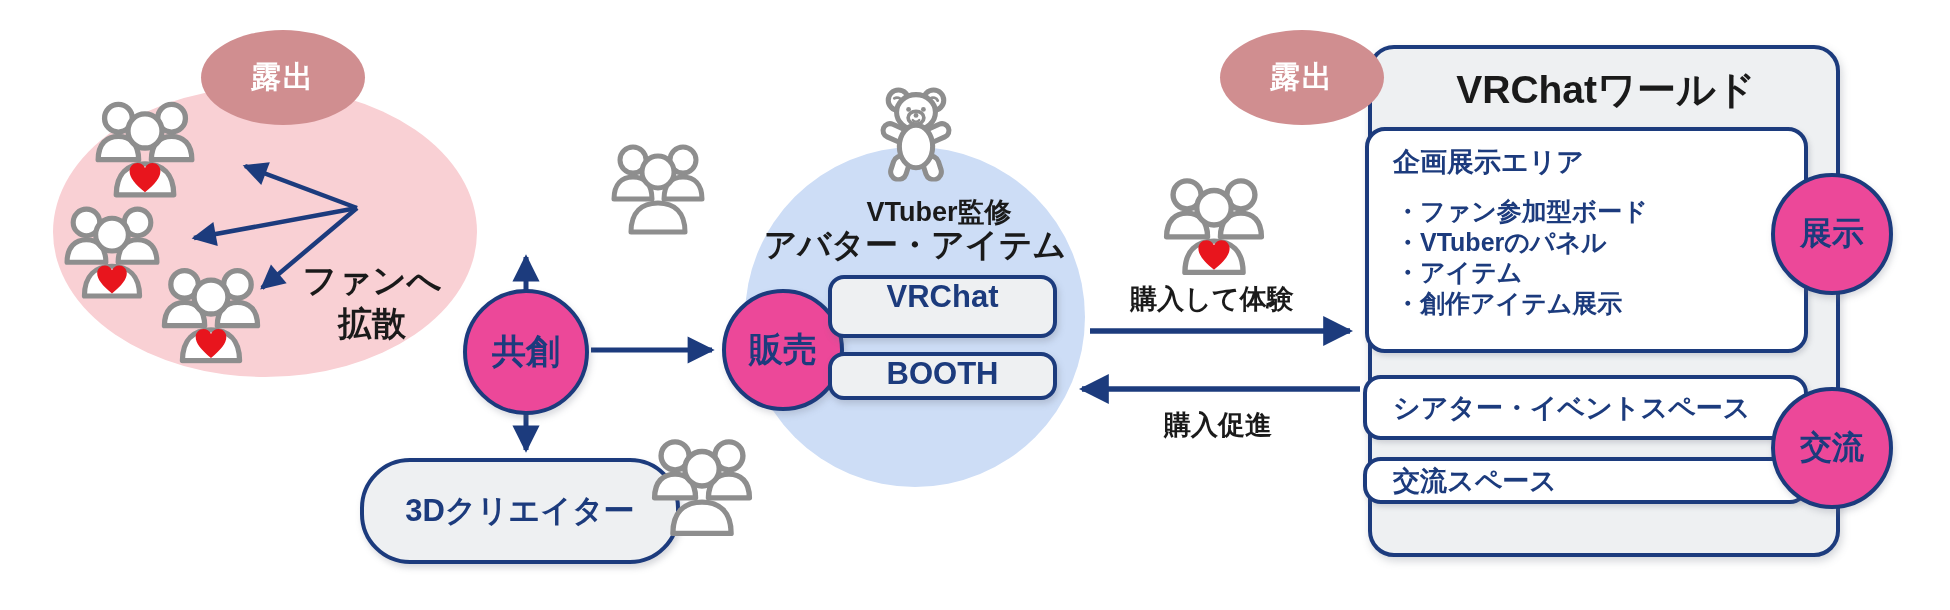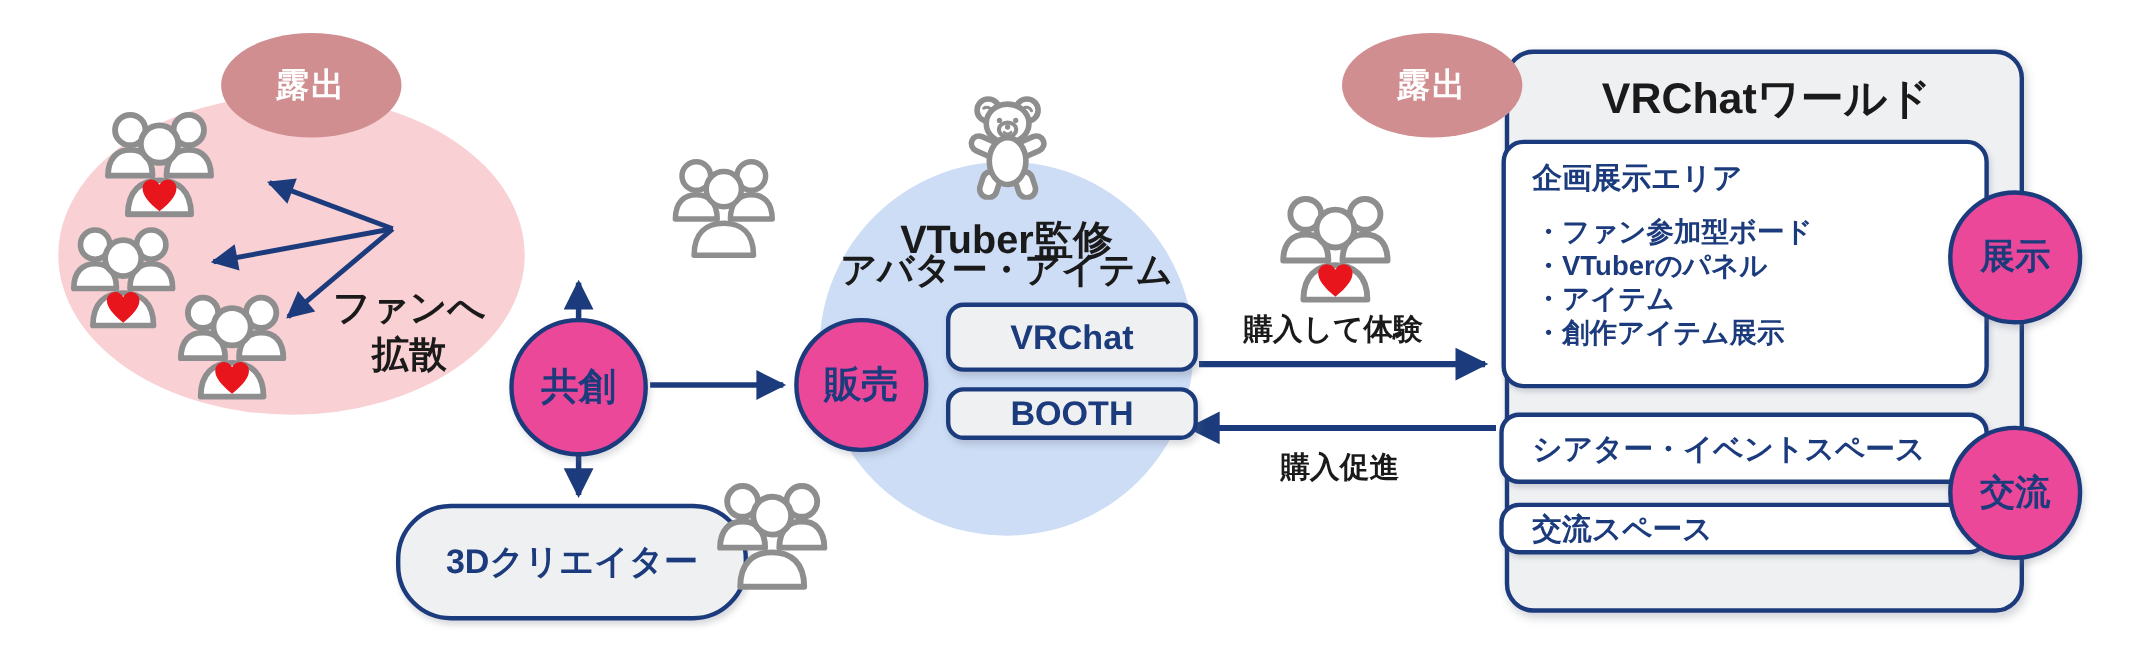--- a/index.html
+++ b/index.html
@@ -22,24 +22,23 @@
     border:4px solid var(--navy);
     border-radius:50px;
     display:flex;align-items:center;justify-content:center;
     color:var(--navy);font-weight:bold;
     box-shadow:2px 4px 6px rgba(110,115,130,.28);
   }
   .rbox{
     background:var(--grayfill);
     border:4px solid var(--navy);
     border-radius:16px;
-    display:flex;align-items:center;justify-content:center;
+    display:flex;align-items:flex-start;justify-content:center;
     color:var(--navy);font-weight:bold;
     box-shadow:2px 4px 6px rgba(110,115,130,.28);
-    margin-left:32px;
   }
   .circle{
     background:#ec4899;border:4px solid var(--navy);border-radius:50%;
     display:flex;align-items:center;justify-content:center;
     color:var(--navy);font-weight:bold;
     box-shadow:2px 4px 6px rgba(110,115,130,.25);
     text-align:center;
   }
   .badge{
     background:var(--rose);border-radius:50%;
@@ -166,21 +165,21 @@
   <svg class="abs" style="left:646px;top:434px;z-index:4;" width="112" height="104" viewBox="0 0 104 94">
     <use href="#sym-people"></use>
   </svg>
 
   <div class="abs ellipse" style="left:745px;top:147px;width:340px;height:340px;background:var(--blue);z-index:1;"></div>
 
   <svg class="abs" style="left:879px;top:85px;z-index:2;" width="74" height="97" viewBox="0 0 80 104">
     <use href="#sym-bear"></use>
   </svg>
 
-  <div class="abs blacktxt" style="left:765px;top:194px;width:300px;font-size:36px;z-index:2;text-align:center;">VTuber監修</div>
+  <div class="abs blacktxt" style="left:789px;top:194px;width:300px;font-size:27px;z-index:2;text-align:center;">VTuber監修</div>
   <div class="abs blacktxt" style="left:740px;top:223px;width:350px;font-size:33px;z-index:2;">アバター・アイテム</div>
 
   <div class="abs circle" style="left:722px;top:289px;width:122px;height:122px;font-size:34px;z-index:3;">
     <span>販売</span>
   </div>
 
   <div class="abs rbox" style="left:828px;top:275px;width:229px;height:63px;font-size:31px;z-index:4;">
     <span>VRChat</span>
   </div>
   <div class="abs rbox" style="left:828px;top:352px;width:229px;height:48px;font-size:31px;z-index:4;">

